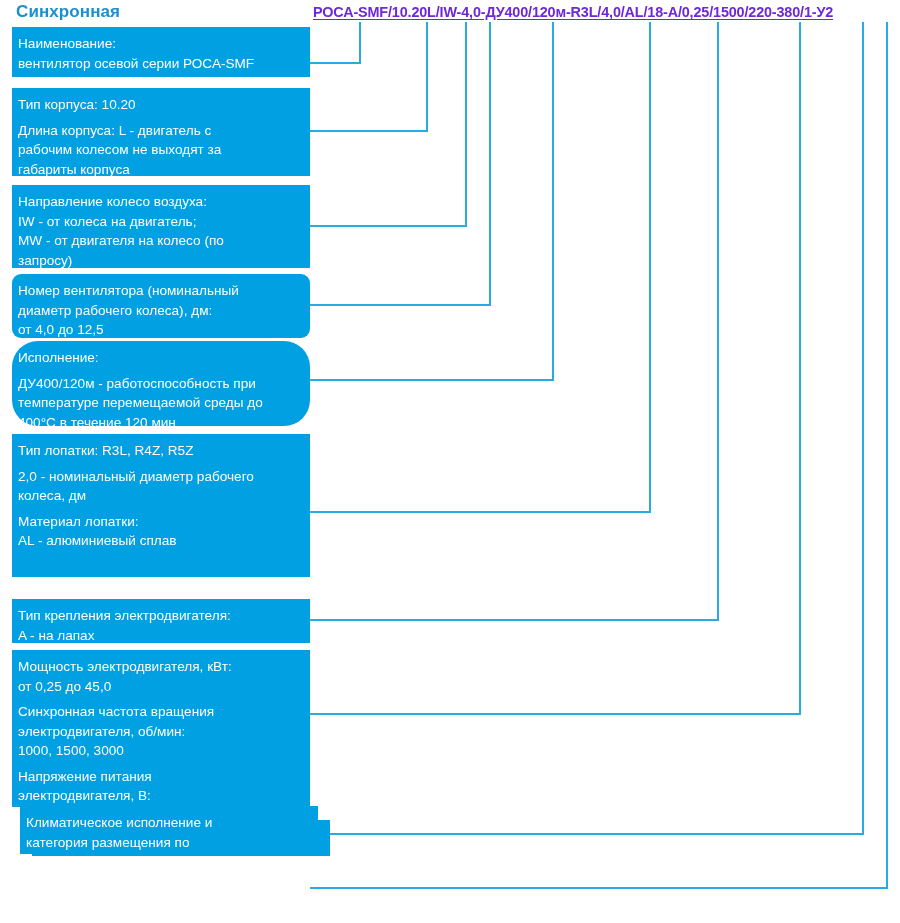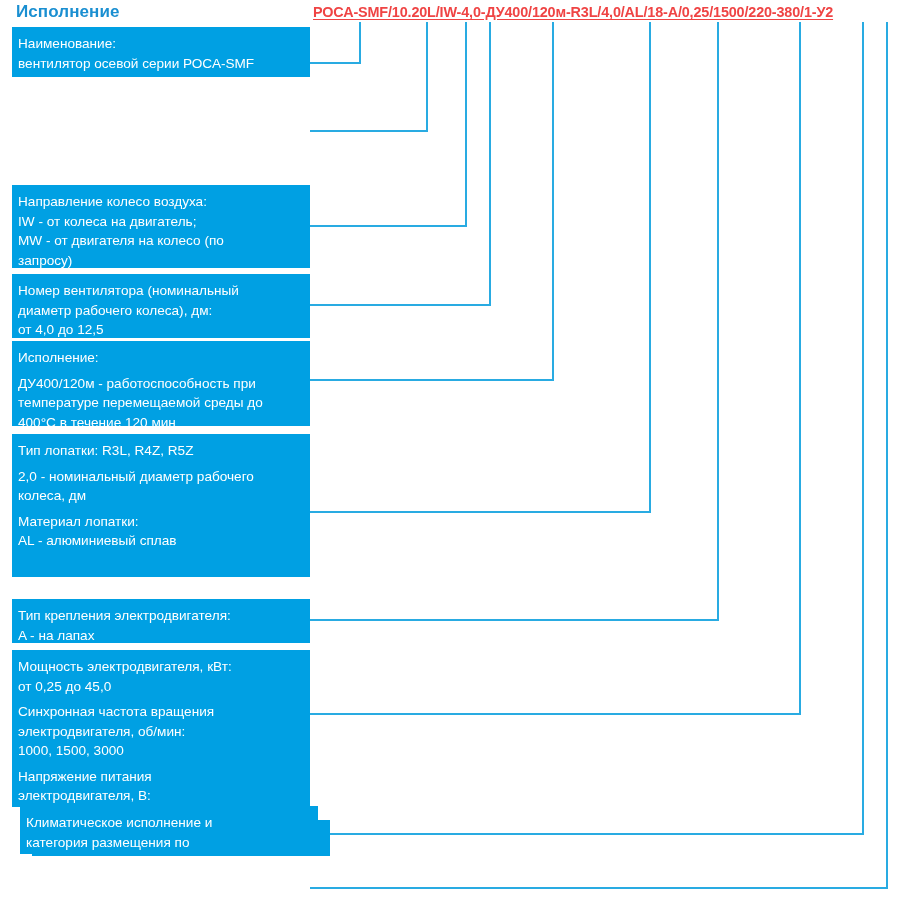--- a/index.html
+++ b/index.html
@@ -35,21 +35,21 @@
   }
 
   
   .code-line {
     position: absolute;
     top: 4px;
     left: 313px;
     width: 585px;
     font-size: 14.4px;
     font-weight: bold;
-    color: #ef4444;
+    color: #6d28d9;
     white-space: nowrap;
     text-decoration: underline;
     text-underline-offset: 2px;
     letter-spacing: -0.15px;
   }
 
   
   #wires {
     position: absolute;
     left: 0; top: 0;
@@ -77,21 +77,21 @@
   }
   .box p + p {
     margin-top: 6px;
   }
 </style>
 </head>
 <body>
 
 <div id="diagram">
 
-  <div class="title">Исполнение</div>
+  <div class="title">Синхронная</div>
 
   <div class="code-line">РОСА-SMF/10.20L/IW-4,0-ДУ400/120м-R3L/4,0/AL/18-A/0,25/1500/220-380/1-У2</div>
 
   <svg id="wires" viewBox="0 0 900 923" width="900" height="923" xmlns="http://www.w3.org/2000/svg">
     <g fill="none" stroke="#29abe2" stroke-width="2" shape-rendering="crispEdges">
 
       <path d="M310,63 L360,63 L360,22"></path>
 
       <path d="M310,131 L427,131 L427,22"></path>
 
@@ -111,35 +111,41 @@
 
       <path d="M310,888 L887,888 L887,22"></path>
     </g>
   </svg>
 
   <div class="box" style="top:27px;  height:50px;">
     <p>Наименование:
 вентилятор осевой серии РОСА-SMF</p>
   </div>
 
+  <div class="box" style="top:88px;  height:88px;">
+    <p>Тип корпуса: 10.20</p>
+    <p>Длина корпуса: L - двигатель с
+рабочим колесом не выходят за
+габариты корпуса</p>
+  </div>
 
   <div class="box" style="top:185px; height:83px;">
     <p>Направление колесо воздуха:
 IW - от колеса на двигатель;
 MW - от двигателя на колесо (по
 запросу)</p>
   </div>
 
-  <div class="box" style="top:274px; height:64px;">
+  <div class="box" style="top:274px; height:64px;border-radius:9px;">
     <p>Номер вентилятора (номинальный
 диаметр рабочего колеса), дм:
 от 4,0 до 12,5</p>
   </div>
 
-  <div class="box" style="top:341px; height:85px;">
+  <div class="box" style="top:341px; height:85px;border-radius:26px;">
     <p>Исполнение:</p>
     <p>ДУ400/120м - работоспособность при
 температуре перемещаемой среды до
 400°С в течение 120 мин</p>
   </div>
 
   <div class="box" style="top:434px; height:143px;">
     <p>Тип лопатки: R3L, R4Z, R5Z</p>
     <p>2,0 - номинальный диаметр рабочего
 колеса, дм</p>

